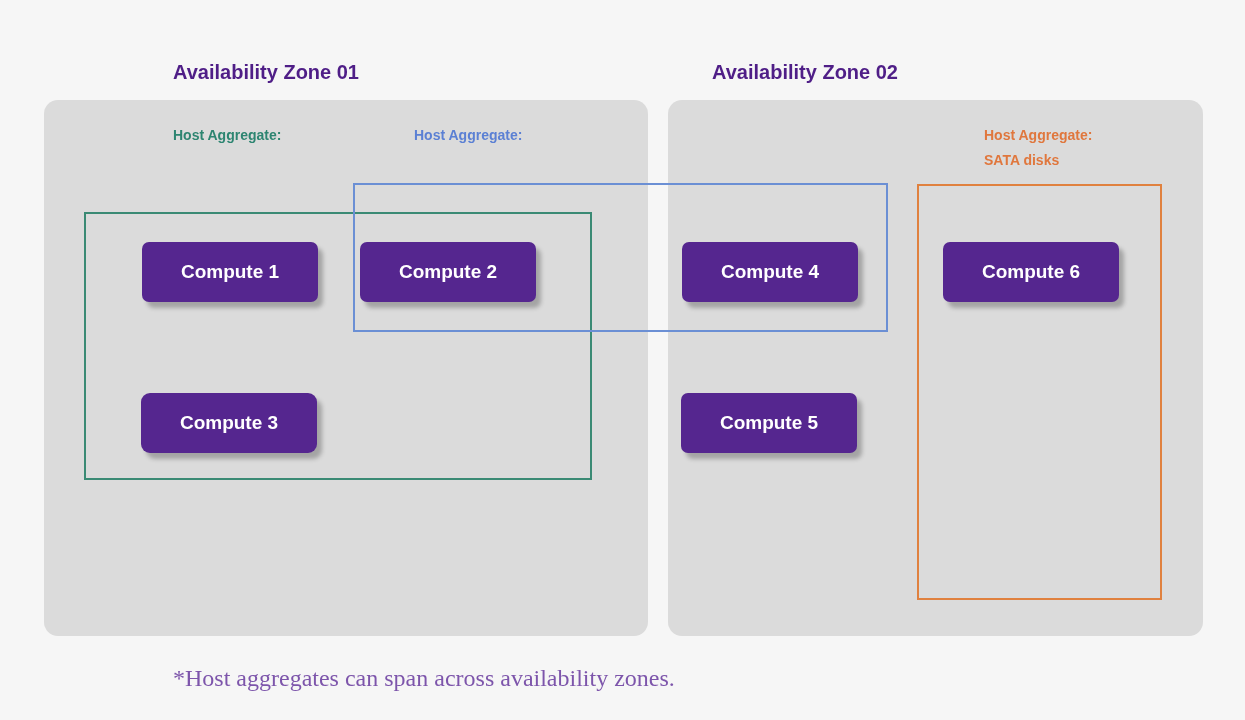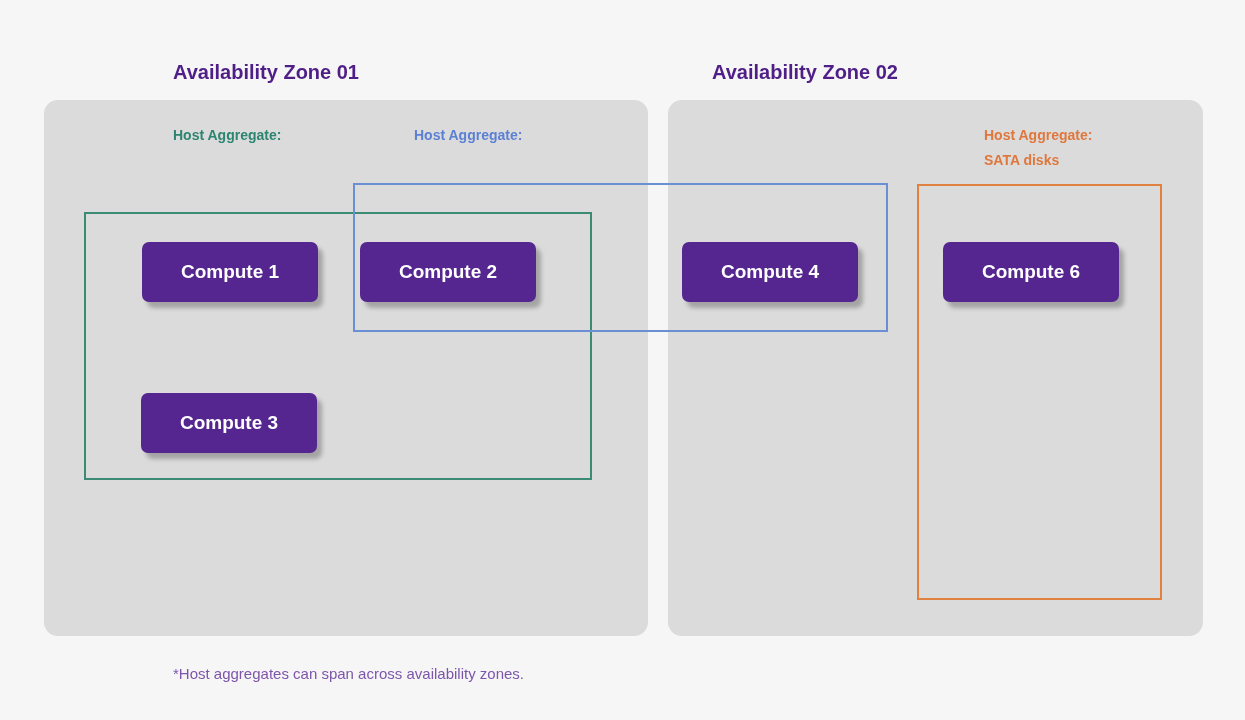--- a/index.html
+++ b/index.html
@@ -77,35 +77,36 @@
     font-size: 19px;
     font-weight: bold;
     display: flex;
     align-items: center;
     justify-content: center;
     z-index: 4;
     white-space: nowrap;
   }
   #compute-1 { left: 142px; top: 242px; }
   #compute-2 { left: 360px; top: 242px; }
-  #compute-3 { left: 141px; top: 393px; }
+  #compute-3 { left: 141px; top: 393px; border-radius: 9px; }
   #compute-4 { left: 682px; top: 242px; }
   #compute-5 { left: 681px; top: 393px; }
   #compute-6 { left: 943px; top: 242px; }
   #compute-7 { left: 931px; top: 483px; }
 
   .footnote {
     position: absolute;
     left: 173px;
     top: 665px;
-    font-size: 15px;
+    font-size: 24px;
     font-weight: 400;
     color: #7d55ab;
     z-index: 6;
     white-space: nowrap;
+    font-family: Liberation Serif, serif;
   }
 </style>
 </head>
 <body>
 
 <div class="canvas">
 
   <div class="zone-label" id="zone-label-1">Availability Zone 01</div>
   <div class="zone-label" id="zone-label-2">Availability Zone 02</div>
 
@@ -124,17 +125,18 @@
   </div>
 
   <div class="agg-box" id="agg-box-ssd"></div>
   <div class="agg-box" id="agg-box-hfcpu"></div>
   <div class="agg-box" id="agg-box-sata"></div>
 
   <div class="compute" id="compute-1">Compute 1</div>
   <div class="compute" id="compute-2">Compute 2</div>
   <div class="compute" id="compute-3">Compute 3</div>
   <div class="compute" id="compute-4">Compute 4</div>
+  <div class="compute" id="compute-5">Compute 5</div>
   <div class="compute" id="compute-6">Compute 6</div>
 
   <div class="footnote">*Host aggregates can span across availability zones.</div>
 
 </div>
 
 </body></html>

